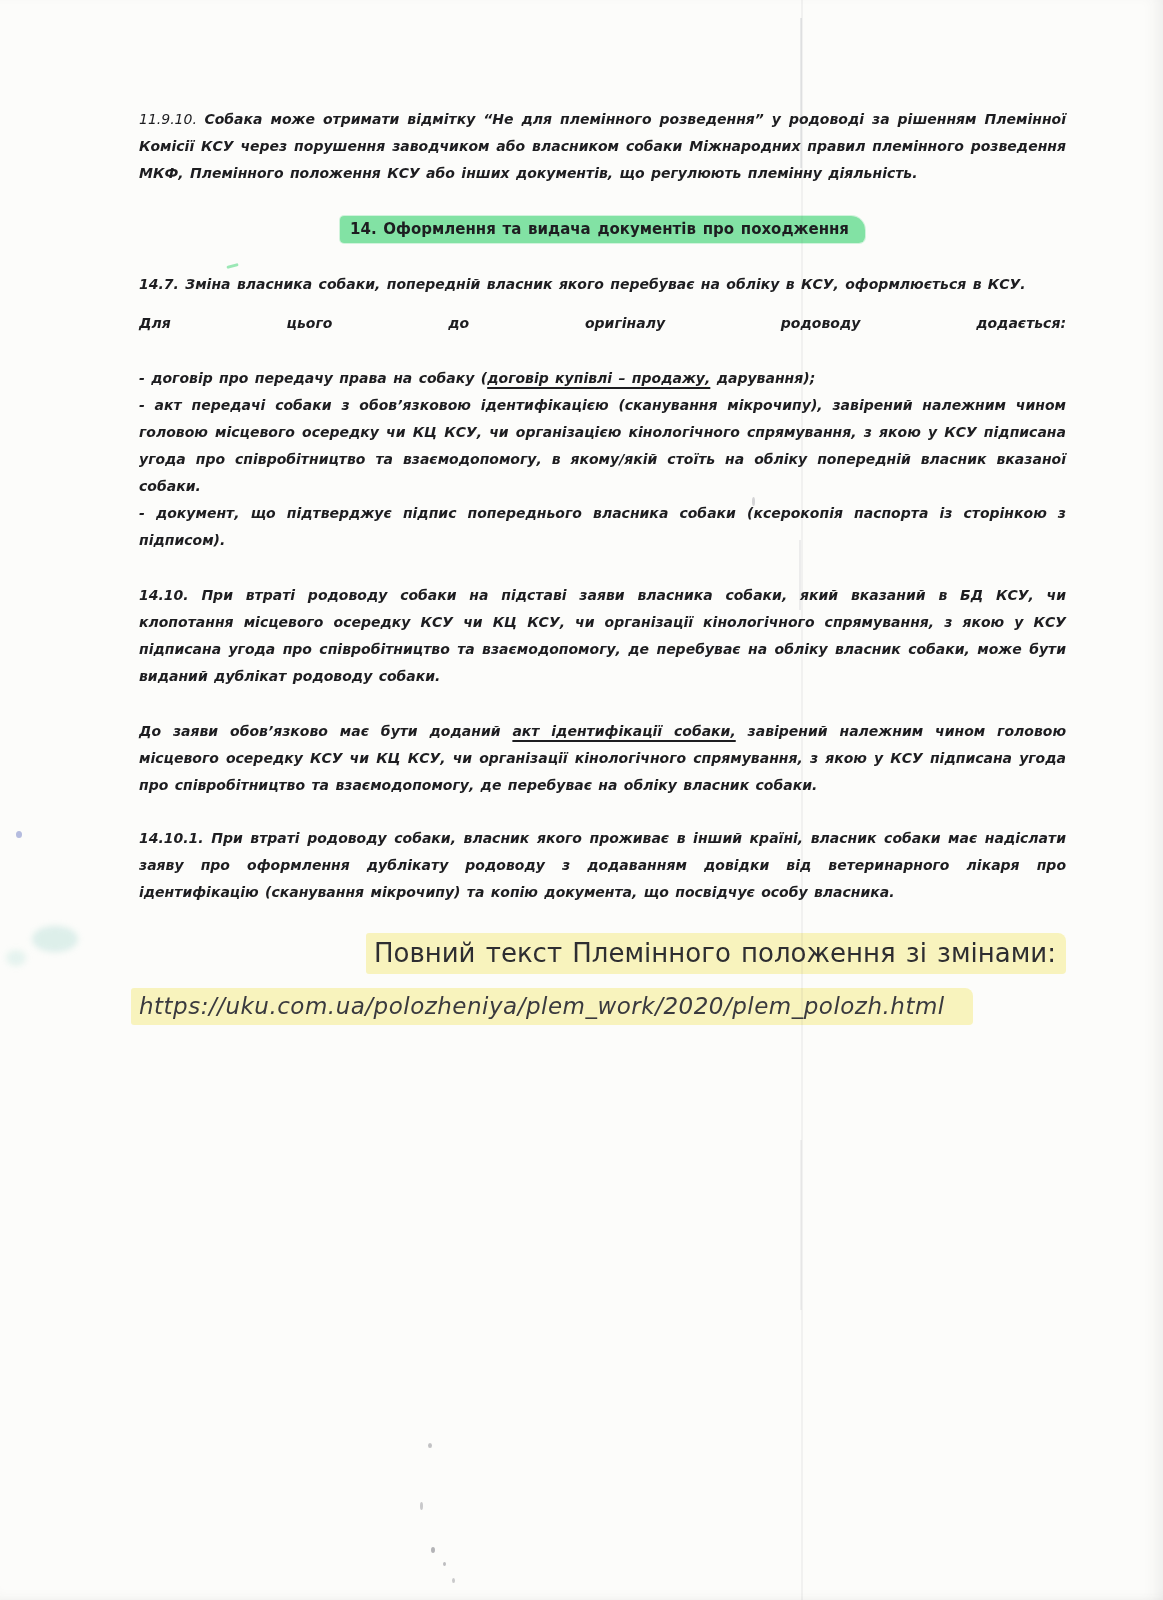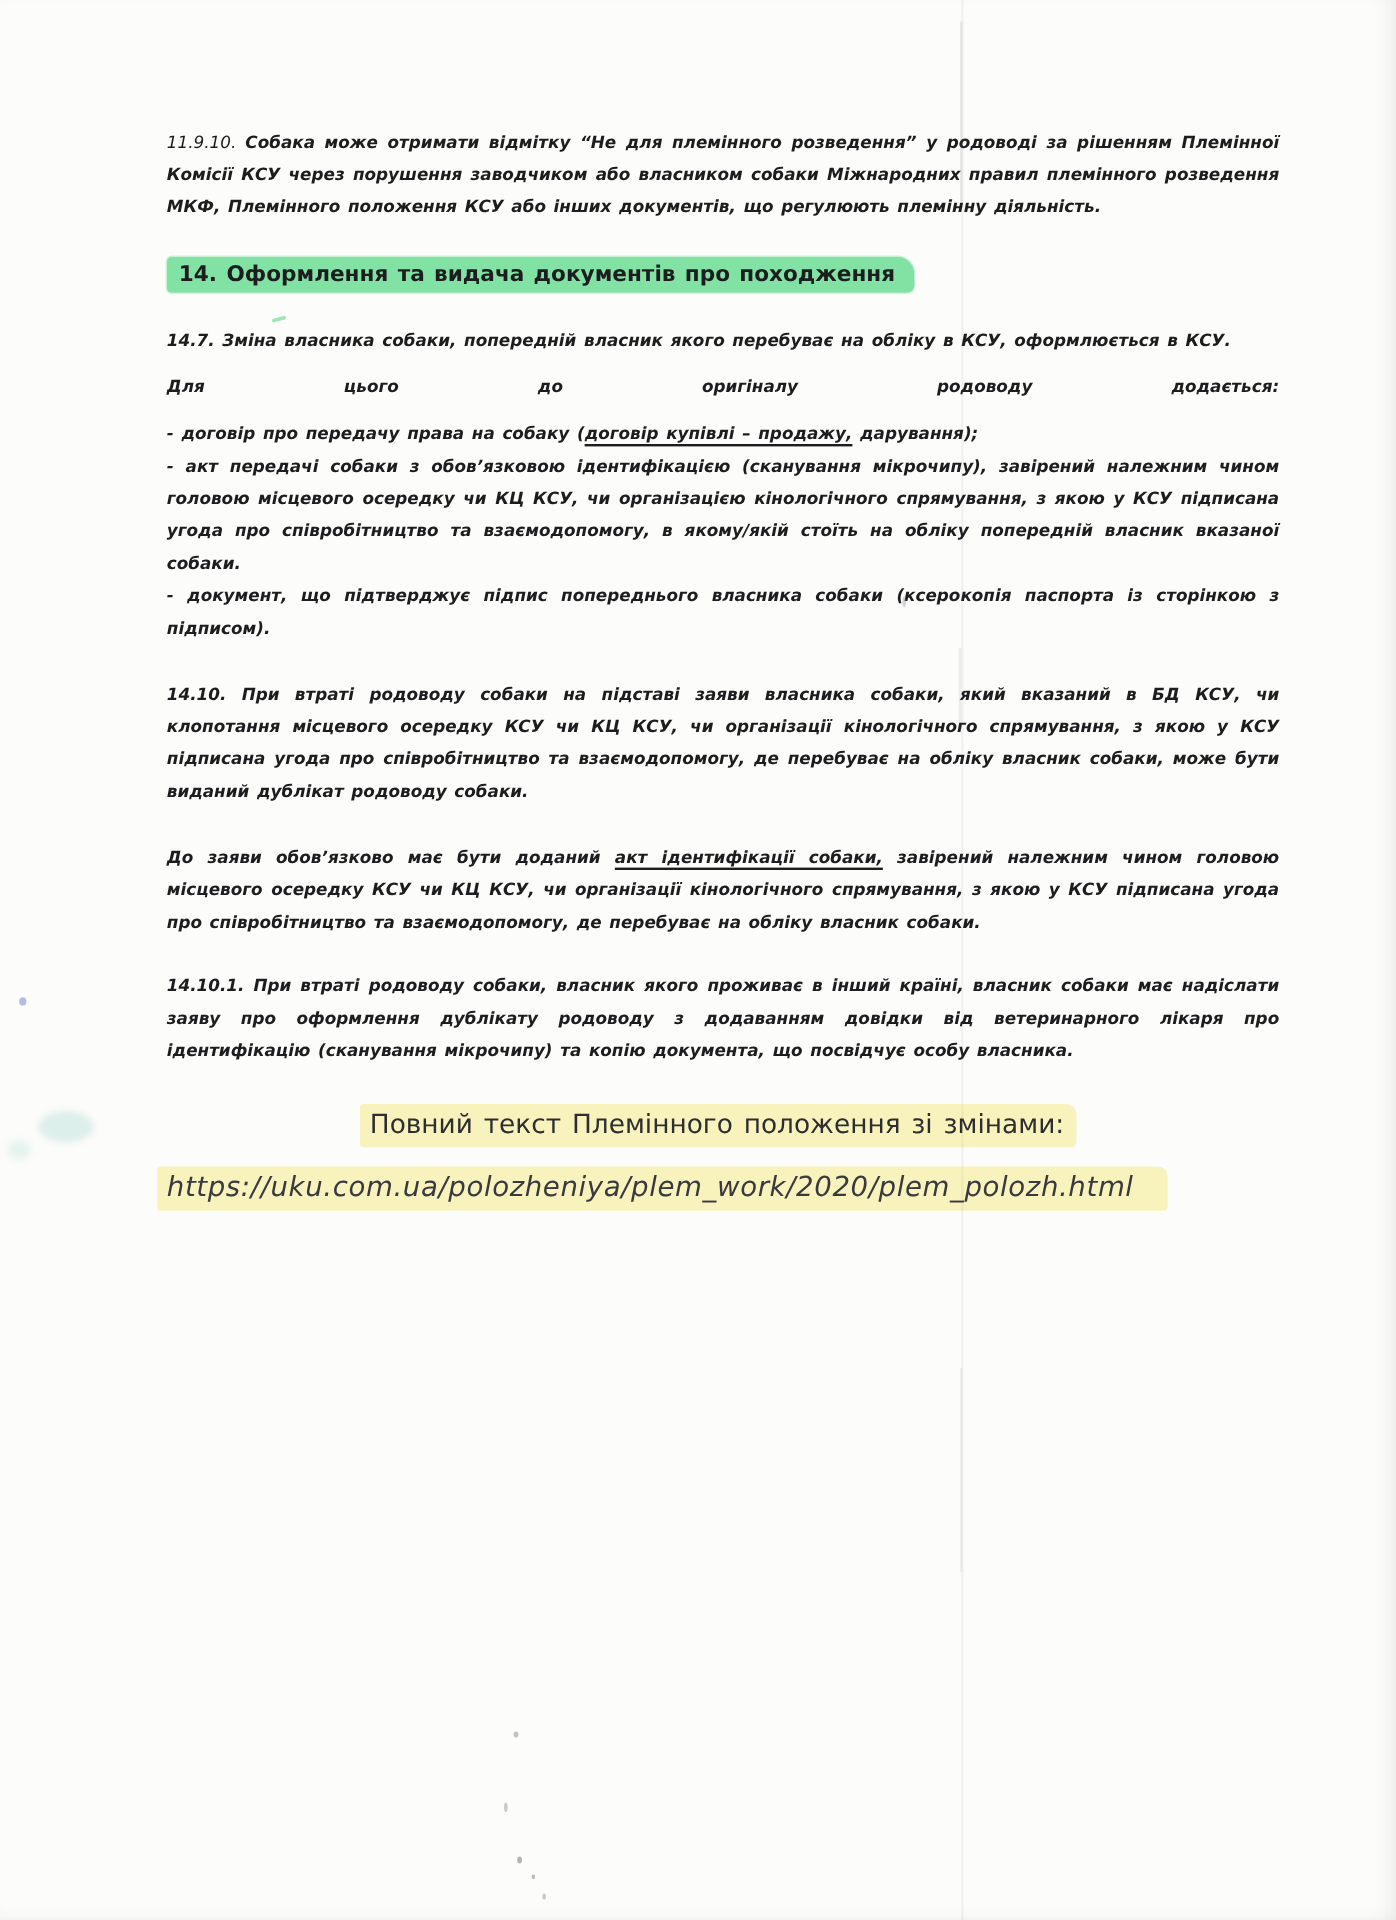--- a/index.html
+++ b/index.html
@@ -19,24 +19,24 @@
   .doc{
     position:absolute;left:139px;top:0;width:927px;
   }
   .para{
     font-size:14px;line-height:27px;word-spacing:1.5px;
   }
   .para.body{
     font-weight:700;font-style:italic;text-align:justify;
   }
   .para.heading{
-    font-weight:700;font-style:normal;text-align:left;font-size:18px;line-height:32px;
+    font-weight:700;font-style:normal;text-align:center;font-size:15px;line-height:32px;
   }
   .para.note{
-    font-weight:400;font-style:normal;font-size:22px;color:#2e2e31;text-align:center;word-spacing:2px;
+    font-weight:400;font-style:normal;font-size:26px;color:#2e2e31;text-align:right;word-spacing:2px;
   }
   .para.link{
     font-weight:400;font-style:italic;font-size:23px;color:#3a3a3e;text-align:left;letter-spacing:.5px;
   }
   .para.jl{ text-align-last:justify; }
   .u{ text-decoration:underline; text-decoration-thickness:2px; text-underline-offset:4px; }
   .wn{ font-weight:400; }
   .hl{ box-decoration-break:clone; -webkit-box-decoration-break:clone; }
   .hl-green{
     background:var(--hl-green);
@@ -61,21 +61,21 @@
   }
 </style>
 </head>
 <body>
 
 <div class="doc" id="doc-body">
     <div class="para body" style="margin-top: 106px;"><span class="wn">11.9.10. </span><span>Собака може отримати відмітку “Не для племінного розведення” у родоводі за рішенням Племінної Комісії КСУ через порушення заводчиком або власником собаки Міжнародних правил племінного розведення МКФ, Племінного положення КСУ або інших документів, що регулюють племінну діяльність.</span></div>
     <div class="para heading" style="margin-top: 26px;"><span class="hl hl-green"><span>14. Оформлення та видача документів про походження</span></span></div>
     <div class="para body" style="margin-top: 26px;"><span>14.7. Зміна власника собаки, попередній власник якого перебуває на обліку в КСУ, оформлюється в КСУ.</span></div>
     <div class="para body jl" style="margin-top: 12px;"><span>Для цього до оригіналу родоводу додається:</span></div>
-    <div class="para body" style="margin-top: 12px;"><span>- договір про передачу права на собаку (</span><span class="u">договір купівлі – продажу,</span><span> дарування);</span></div>
+    <div class="para body" style="margin-top: 28px;"><span>- договір про передачу права на собаку (</span><span class="u">договір купівлі – продажу,</span><span> дарування);</span></div>
     <div class="para body jl" style="margin-top: 0px;"><span>- акт передачі собаки з обов’язковою ідентифікацією (сканування мікрочипу), завірений належним чином головою місцевого осередку чи КЦ КСУ, чи організацією кінологічного спрямування, з якою у КСУ підписана угода про співробітництво та взаємодопомогу, в якому/якій стоїть на обліку попередній власник вказаної собаки.</span></div>
     <div class="para body" style="margin-top: 0px;"><span>- документ, що підтверджує підпис попереднього власника собаки (ксерокопія паспорта із сторінкою з підписом).</span></div>
     <div class="para body" style="margin-top: 28px;"><span>14.10. При втраті родоводу собаки на підставі заяви власника собаки, який вказаний в БД КСУ, чи клопотання місцевого осередку КСУ чи КЦ КСУ, чи організації кінологічного спрямування, з якою у КСУ підписана угода про співробітництво та взаємодопомогу, де перебуває на обліку власник собаки, може бути виданий дублікат родоводу собаки.</span></div>
     <div class="para body" style="margin-top: 28px;"><span>До заяви обов’язково має бути доданий </span><span class="u">акт ідентифікації собаки,</span><span> завірений належним чином головою місцевого осередку КСУ чи КЦ КСУ, чи організації кінологічного спрямування, з якою у КСУ підписана угода про співробітництво та взаємодопомогу, де перебуває на обліку власник собаки.</span></div>
     <div class="para body" style="margin-top: 26px;"><span>14.10.1. При втраті родоводу собаки, власник якого проживає в інший країні, власник собаки має надіслати заяву про оформлення дублікату родоводу з додаванням довідки від ветеринарного лікаря про ідентифікацію (сканування мікрочипу) та копію документа, що посвідчує особу власника.</span></div>
     <div class="para note" style="margin-top: 34px;"><span class="hl hl-yellow"><span>Повний текст Племінного положення зі змінами:</span></span></div>
     <div class="para link" style="margin-top: 26px;"><span class="hl hl-yellow"><span>https://uku.com.ua/polozheniya/plem_work/2020/plem_polozh.html</span></span></div>
   </div>
 
 <div class="artifact crease" style="left:801px;top:0;width:2px;height:1600px;"></div>

